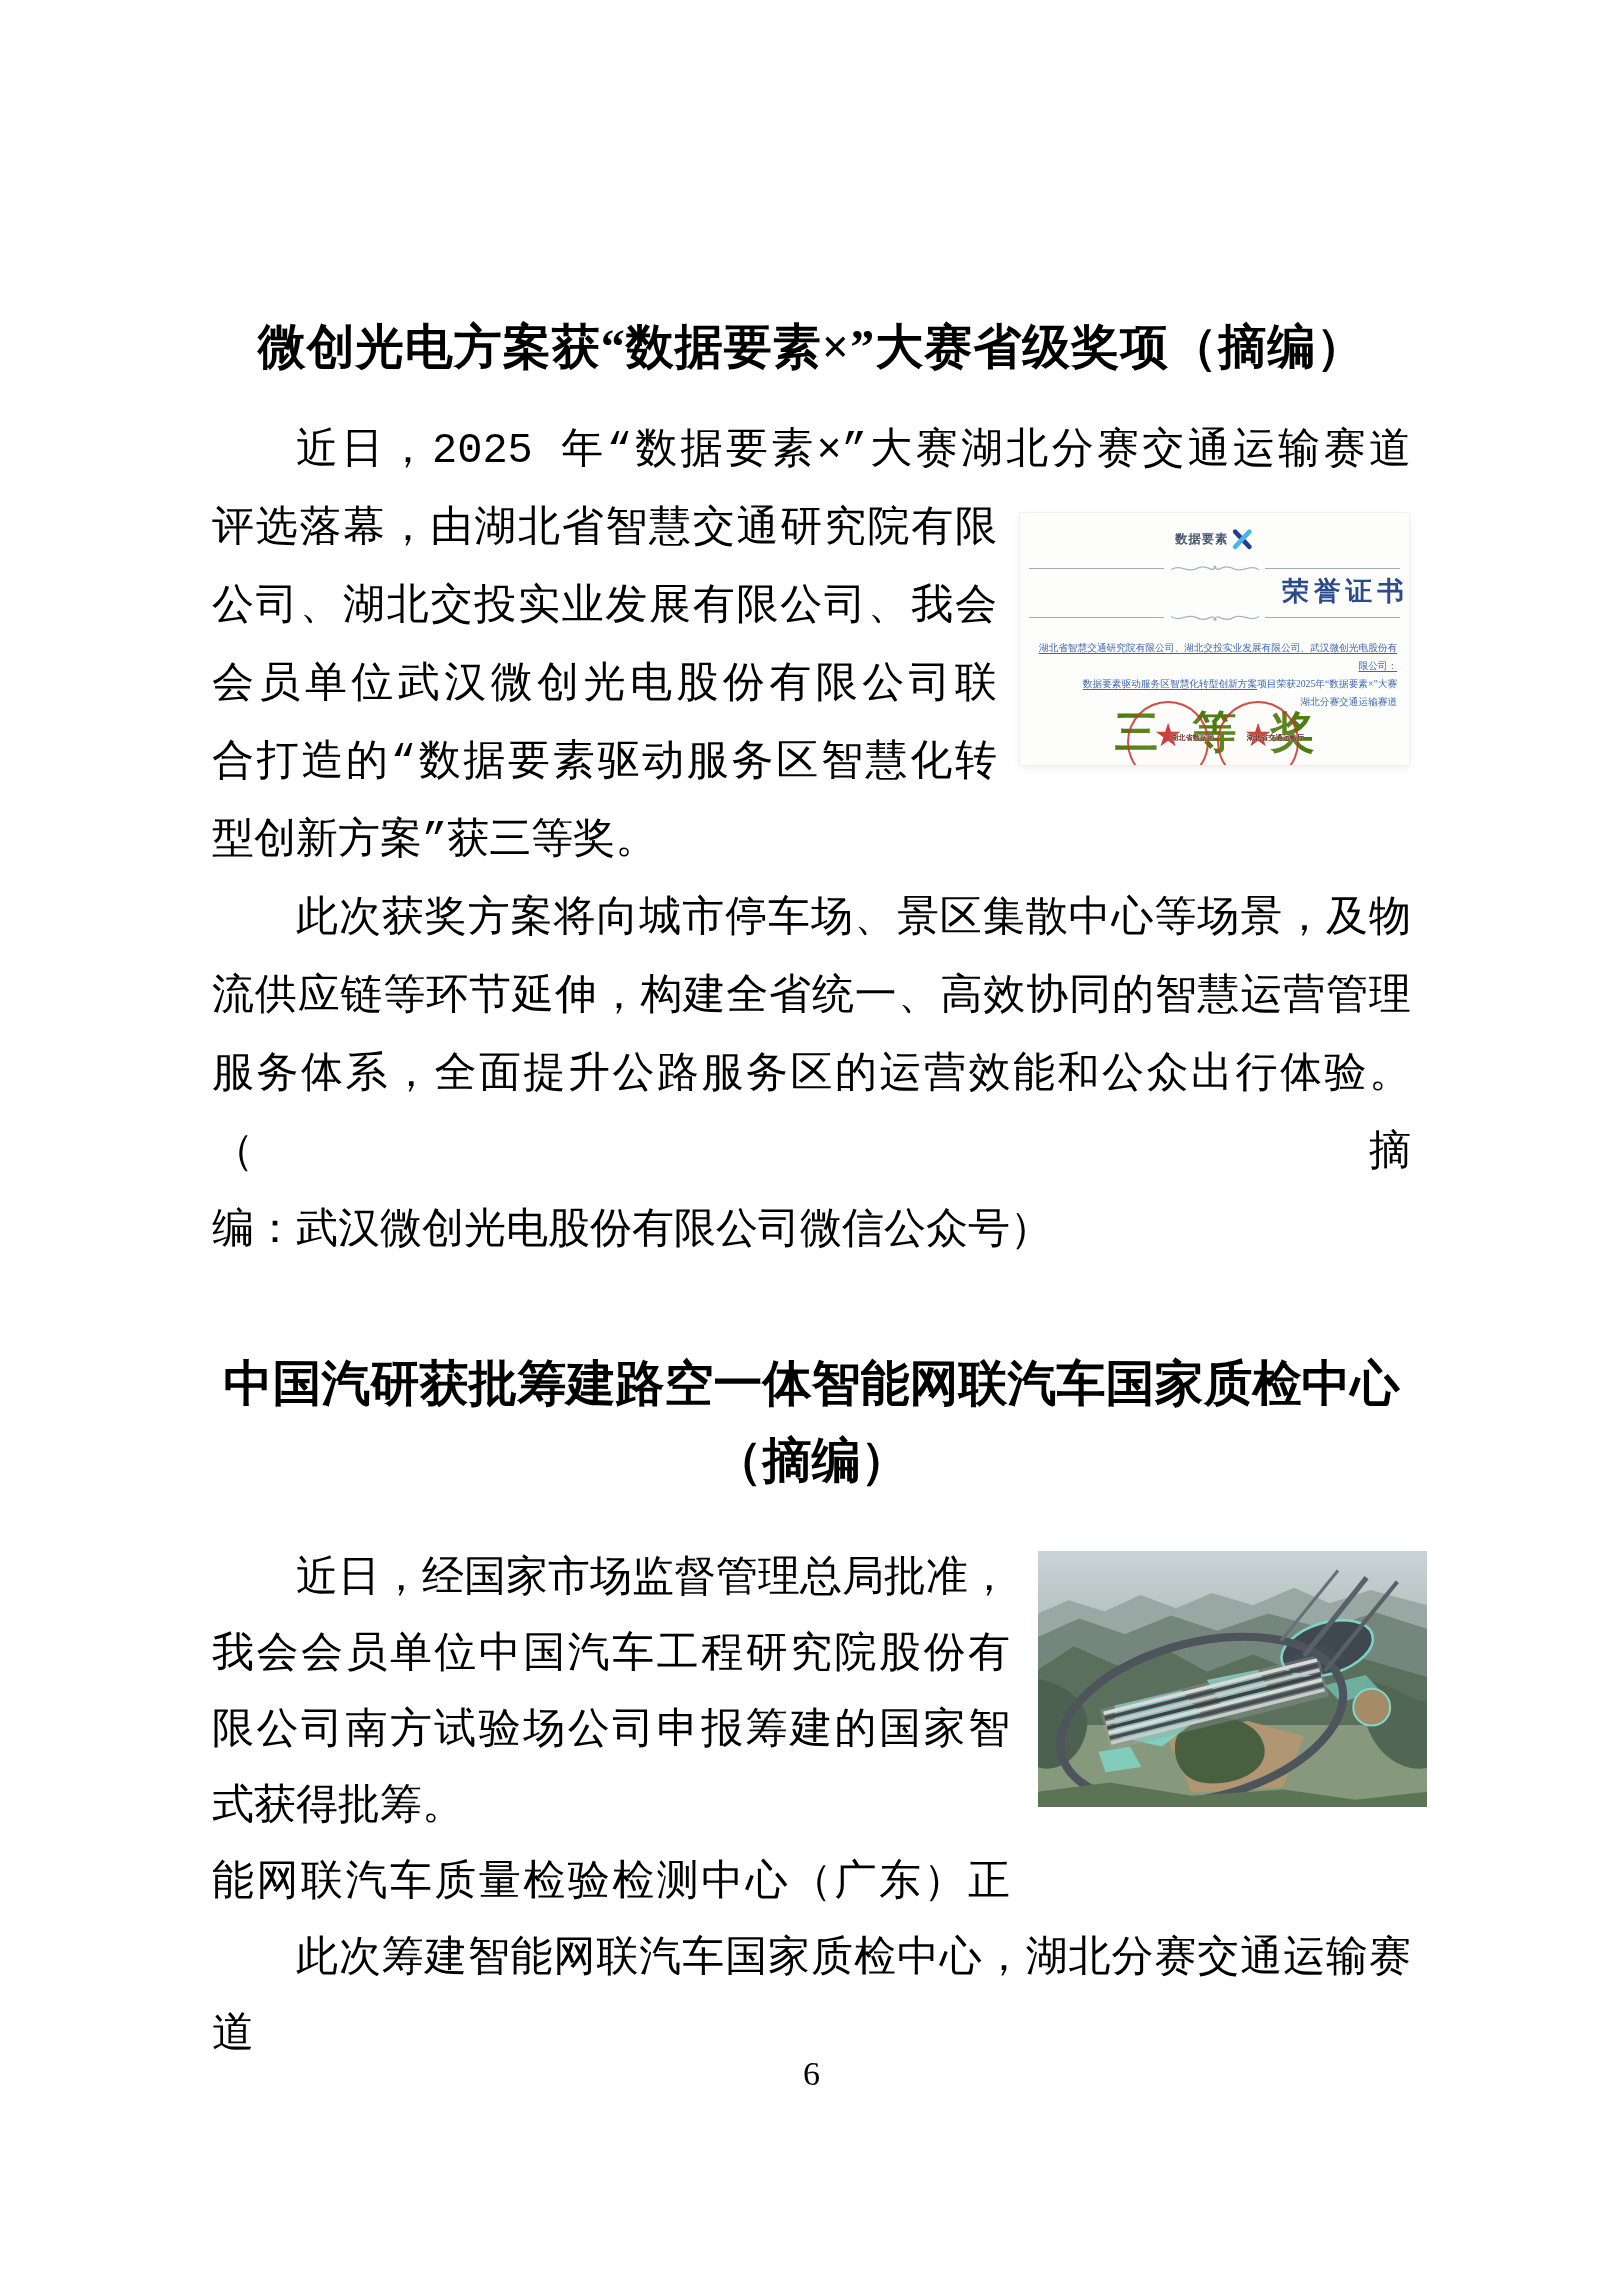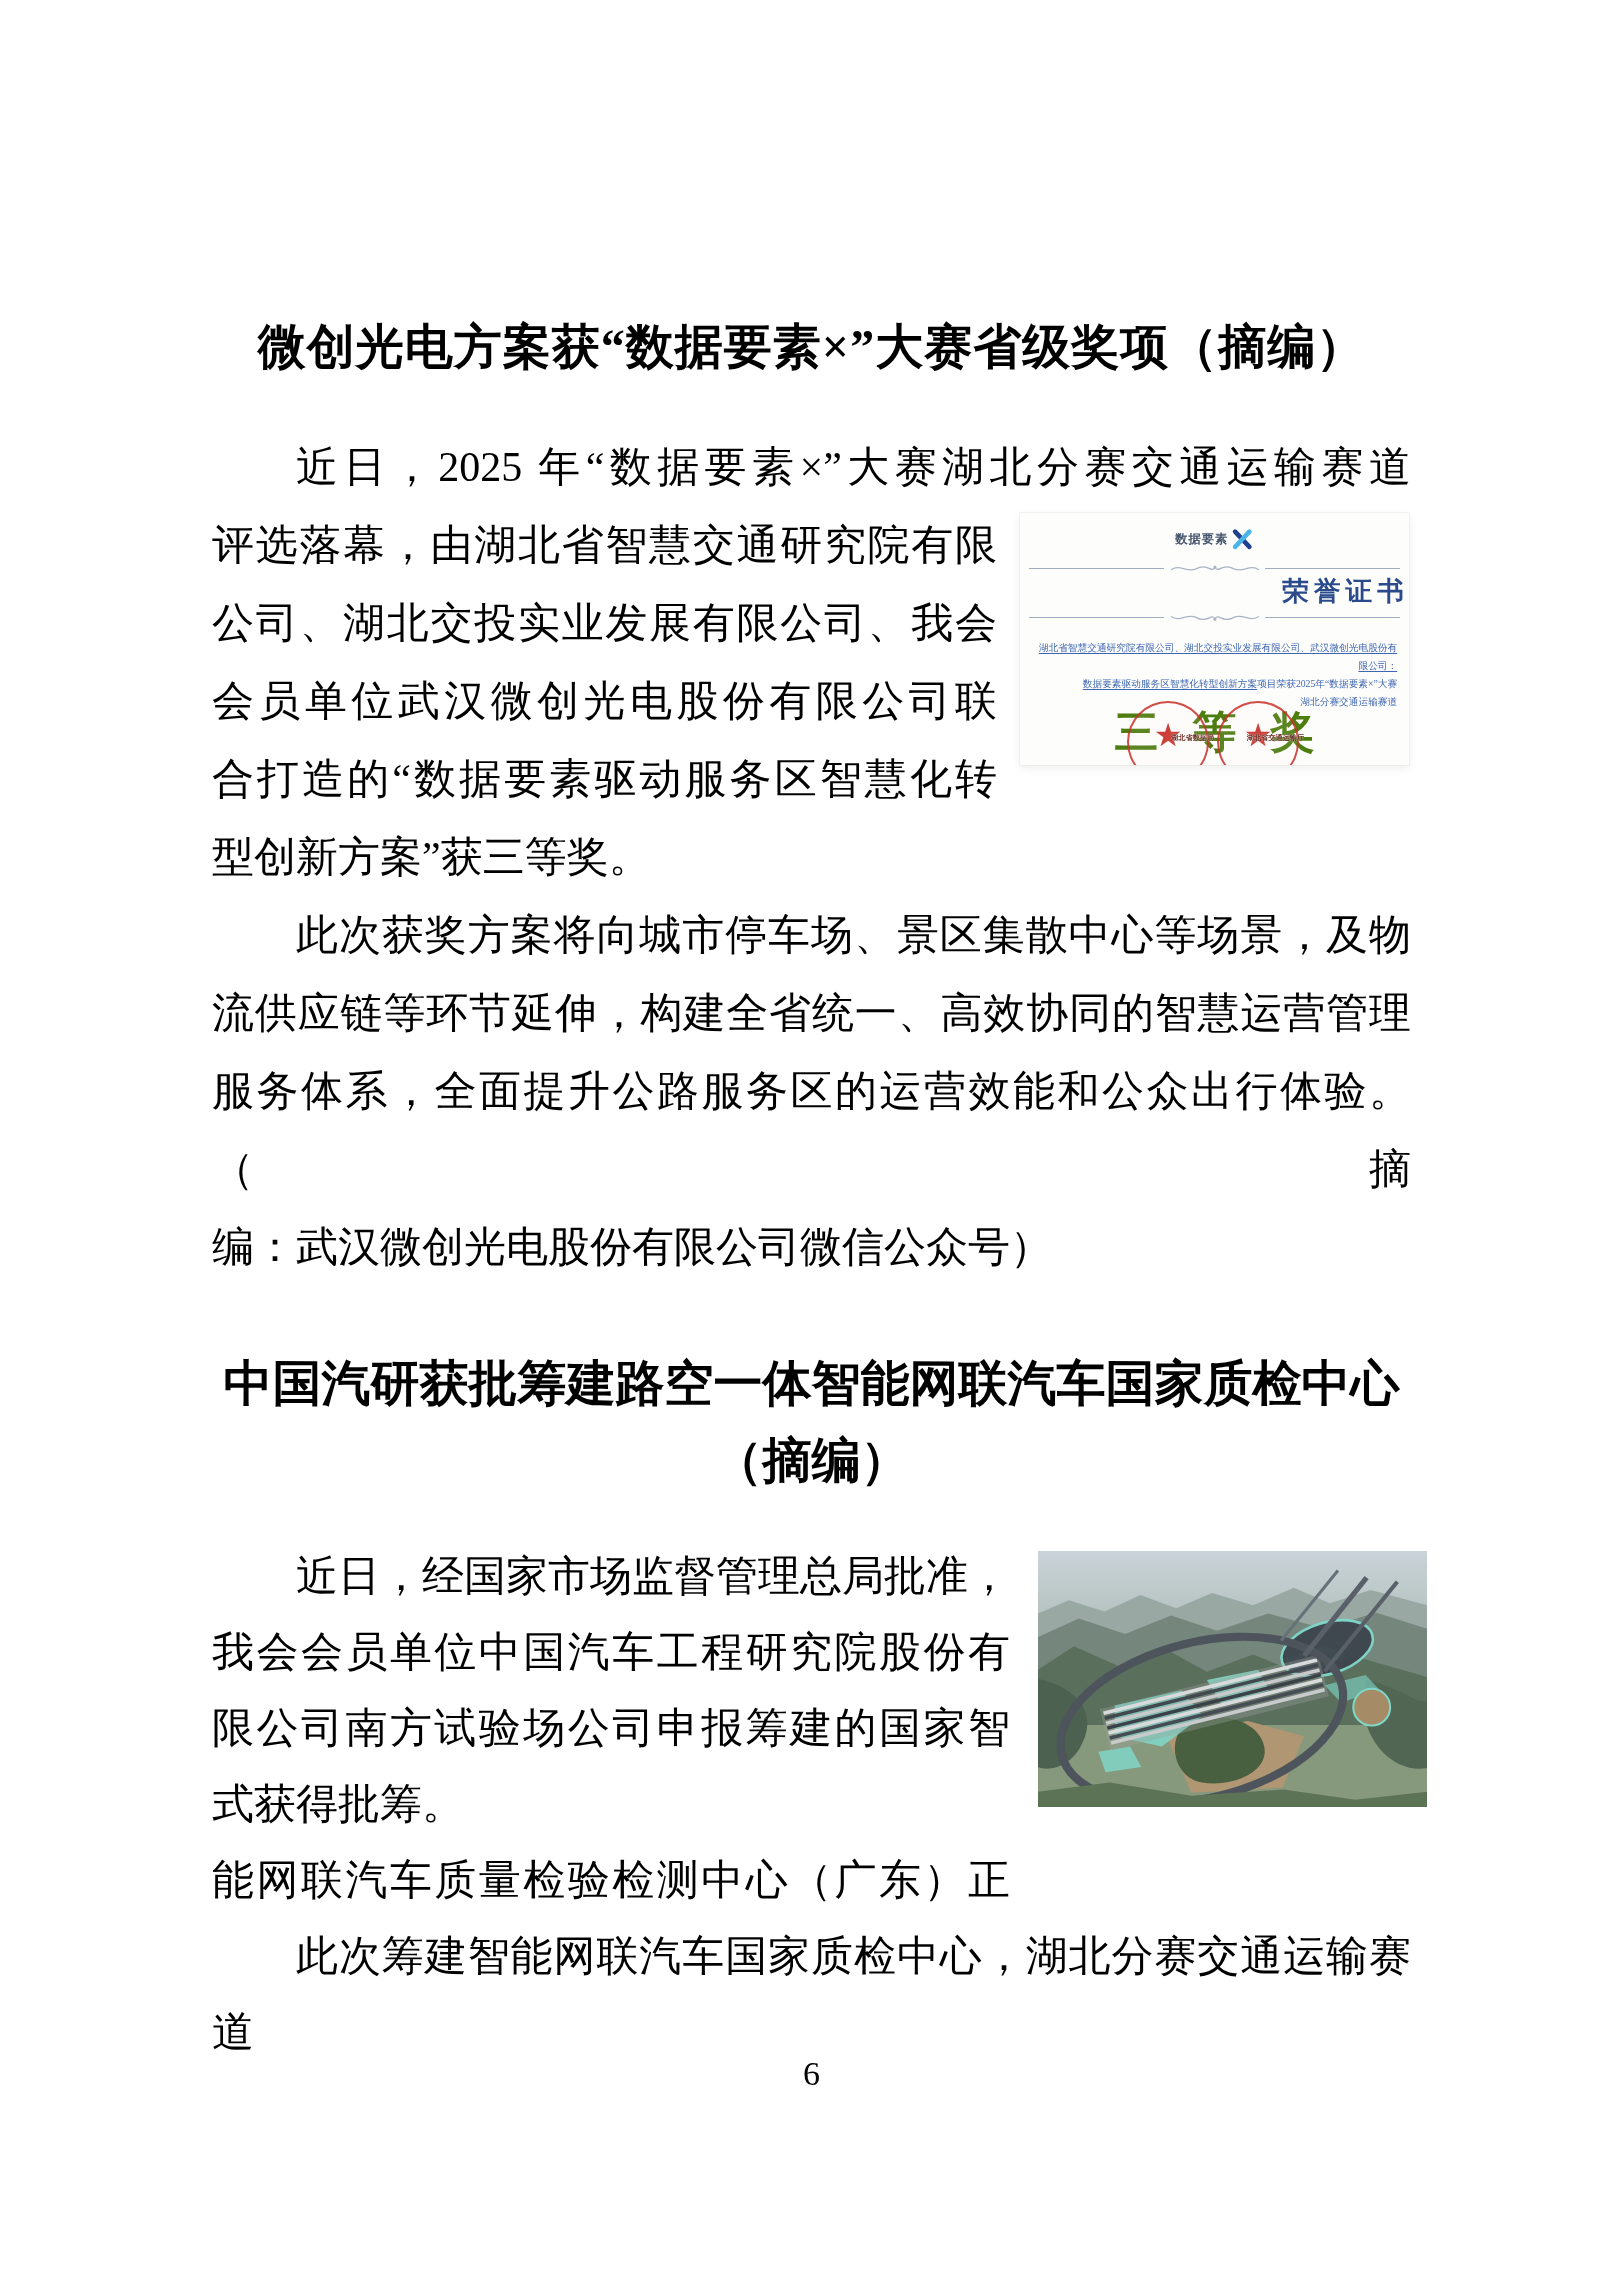--- a/index.html
+++ b/index.html
@@ -21,21 +21,21 @@
     text-align:center;letter-spacing:1px;white-space:nowrap;
   }
   .t2{
     left:212px;top:1304px;width:1199px;
     font-size:49px;font-weight:700;line-height:77px;
     text-align:center;white-space:nowrap;
   }
 
   
   .textblock{left:212px;width:1199px;}
-  .a1{top:428px;}
+  .a1{top:412px;font-family:Liberation Mono, monospace;}
   .a2{top:1538px;}
   .ln{
     font-size:42px;line-height:78px;
     text-align:justify;text-align-last:justify;
     overflow:hidden;
   }
   .a2 .ln{line-height:76px;}
   .full{width:1199px;}
   .short1{width:785px;}
   .short2{width:798px;}

